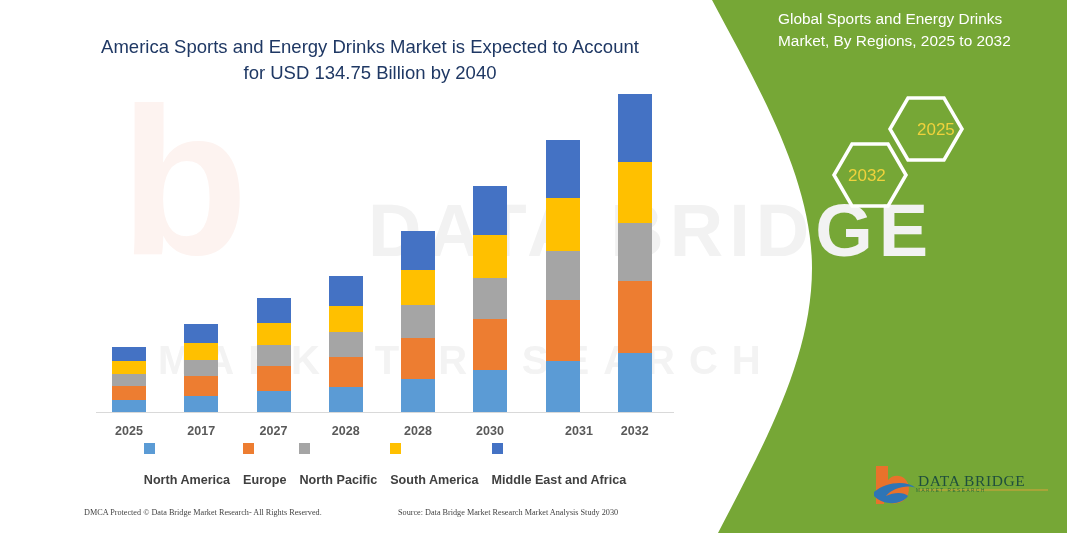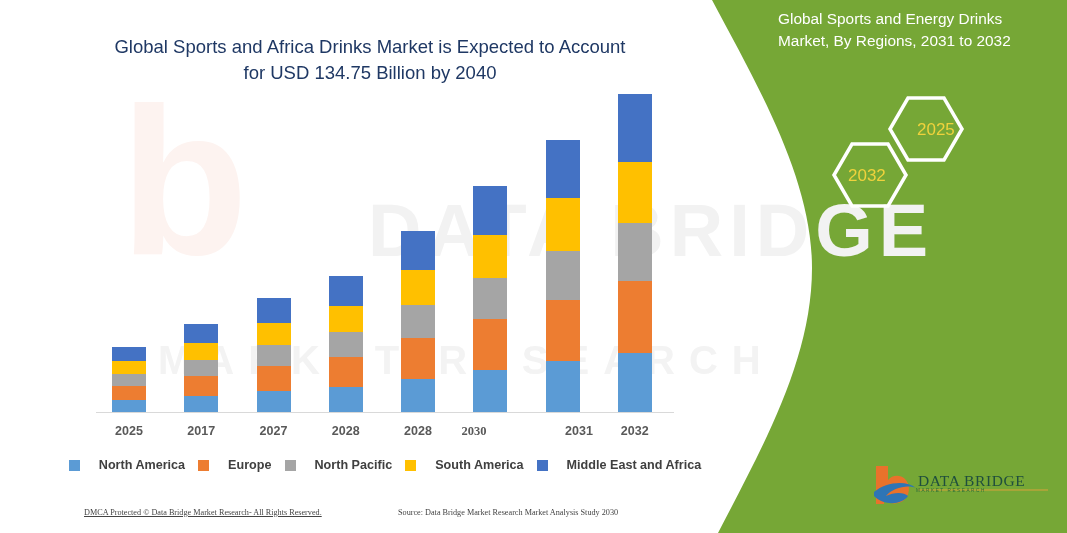--- a/index.html
+++ b/index.html
@@ -24,27 +24,27 @@
   #axis-line{position:absolute;left:96px;top:412px;width:578px;height:1px;background:#d9d9d9;}
   .bar-col{position:absolute;bottom:0;width:66px;display:flex;flex-direction:column;justify-content:flex-end;align-items:center;height:313px;}
   .bar{width:34px;display:flex;flex-direction:column;}
   .seg{width:34px;}
 
   #xlabels{position:absolute;left:96px;top:424px;width:578px;height:20px;}
   .xlab{position:absolute;width:66px;text-align:center;font-size:12.5px;font-weight:700;color:#595959;}
 
   
   #legend{position:absolute;left:96px;top:455px;width:578px;height:20px;display:flex;justify-content:center;align-items:center;gap:13px;}
-  .leg-item{display:flex;align-items:center;gap:19px;}
+  .leg-item{display:flex;align-items:flex-start;gap:19px;flex-direction:column;}
   .leg-sw{width:11px;height:11px;display:inline-block;}
   .leg-tx{font-size:12.6px;font-weight:700;color:#404040;white-space:nowrap;}
 
   
   #footer{position:absolute;left:0;top:505px;width:700px;height:20px;font-family:"Liberation Serif",serif;font-size:8.2px;color:#444;}
-  #foot-left{position:absolute;left:84px;top:3px;white-space:nowrap;text-decoration:underline;}
+  #foot-left{position:absolute;left:84px;top:3px;white-space:nowrap;}
   #foot-right{position:absolute;left:398px;top:3px;white-space:nowrap;}
 
   
   #right-title{position:absolute;left:778px;top:8px;width:285px;color:#ffffff;font-size:15.4px;line-height:22px;font-weight:400;}
   #hexwrap{position:absolute;left:820px;top:92px;width:180px;height:120px;}
   .hex-label{position:absolute;color:#EFD23C;font-size:17px;font-weight:400;}
   #brand-text{position:absolute;left:800px;top:238px;width:262px;text-align:center;color:#EFD23C;font-size:17.6px;line-height:25px;letter-spacing:.4px;}
 
   #logo{position:absolute;left:872px;top:462px;width:190px;height:48px;}
   #logo-sub{position:absolute;left:44px;top:26px;font-size:4.6px;letter-spacing:1.6px;color:#2b6b3a;white-space:nowrap;font-family:"Liberation Sans",sans-serif;}
@@ -56,21 +56,21 @@
 
   <svg id="green-panel" viewBox="0 0 1067 533" preserveAspectRatio="none">
     <path id="green-shape" d="M712,0 C760,90 812,180 812,268 C812,360 762,448 718,533 L1067,533 L1067,0 Z" fill="#76A736"></path>
   </svg>
 
   <div id="wm-b" class="wm">b</div>
   <div id="wm-data" class="wm">DATA BRIDGE</div>
   <div id="wm-market" class="wm">MARKET RESEARCH</div>
 
   <div id="chart-title">
-    <div>Global Sports and Africa Drinks Market is Expected to Account</div>
+    <div>America Sports and Energy Drinks Market is Expected to Account</div>
     <div>for USD 134.75 Billion by 2040</div>
   </div>
 
   <div id="plot">
       <div class="bar-col" style="left: 0px;">
         <div class="bar" style="height: 66.1771px;">
           <div class="seg" title="Middle East and Africa 2025: 6.3" style="background: rgb(68, 114, 196); height: 14.085px;"></div>
           <div class="seg" title="South America 2025: 5.7" style="background: rgb(255, 192, 0); height: 12.7436px;"></div>
           <div class="seg" title="Asia Pacific 2025: 5.4" style="background: rgb(165, 165, 165); height: 12.0729px;"></div>
           <div class="seg" title="Europe 2025: 6.6" style="background: rgb(237, 125, 49); height: 14.7557px;"></div>
@@ -141,21 +141,21 @@
         </div>
       </div>
     </div>
   <div id="axis-line"></div>
   <div id="xlabels">
       <div class="xlab" style="left: 0px;">2025</div>
       <div class="xlab" style="left: 72.25px;">2017</div>
       <div class="xlab" style="left: 144.5px;">2027</div>
       <div class="xlab" style="left: 216.75px;">2028</div>
       <div class="xlab" style="left: 289px;">2028</div>
-      <div class="xlab" style="left: 345px; font-family: Liberation Serif, serif;">2030</div>
+      <div class="xlab" style="left: 361px;">2030</div>
       <div class="xlab" style="left: 450px;">2031</div>
       <div class="xlab" style="left: 505.75px;">2032</div>
     </div>
   <div id="legend">
       <div class="leg-item">
         <span class="leg-sw" style="background: rgb(91, 155, 213);"></span>
         <span class="leg-tx">North America</span>
       </div>
       <div class="leg-item">
         <span class="leg-sw" style="background: rgb(237, 125, 49);"></span>
@@ -175,21 +175,21 @@
       </div>
     </div>
 
   <div id="footer">
     <div id="foot-left">DMCA Protected © Data Bridge Market Research-  All Rights Reserved.</div>
     <div id="foot-right">Source: Data Bridge Market Research  Market Analysis Study 2030</div>
   </div>
 
   <div id="right-title">
     <div>Global Sports and Energy Drinks</div>
-    <div>Market, By Regions, 2031 to 2032</div>
+    <div>Market, By Regions, 2025 to 2032</div>
   </div>
 
   <div id="hexwrap">
     <svg width="180" height="120" viewBox="0 0 180 120">
       <polygon points="60,6 96,6 114,37 96,68 60,68 42,37" fill="none" stroke="#ffffff" stroke-width="3.5" transform="translate(28,0)"></polygon>
       <polygon points="32,52 68,52 86,83 68,114 32,114 14,83" fill="none" stroke="#ffffff" stroke-width="3.5"></polygon>
     </svg>
     <div class="hex-label" style="left: 97px; top: 28px; color: rgb(239, 210, 60);">2025</div>
     <div class="hex-label" style="left: 28px; top: 74px; color: rgb(239, 210, 60);">2032</div>
   </div>

